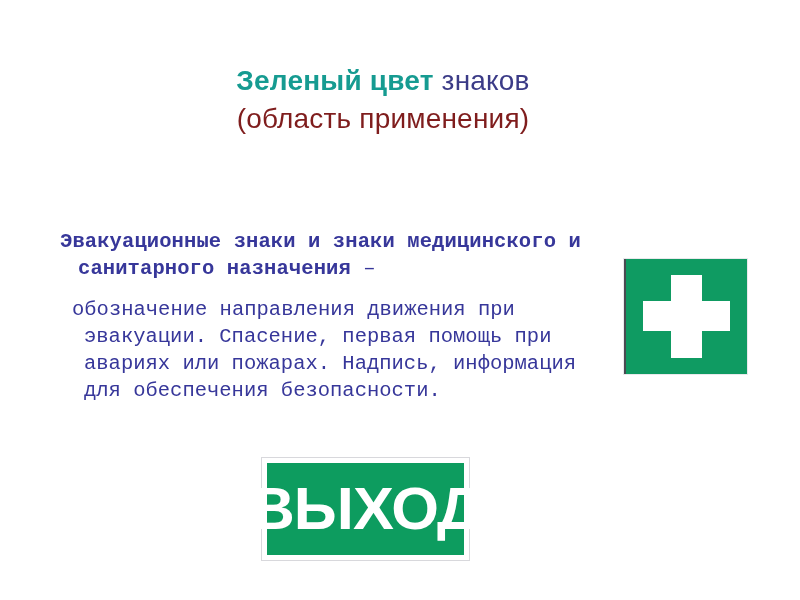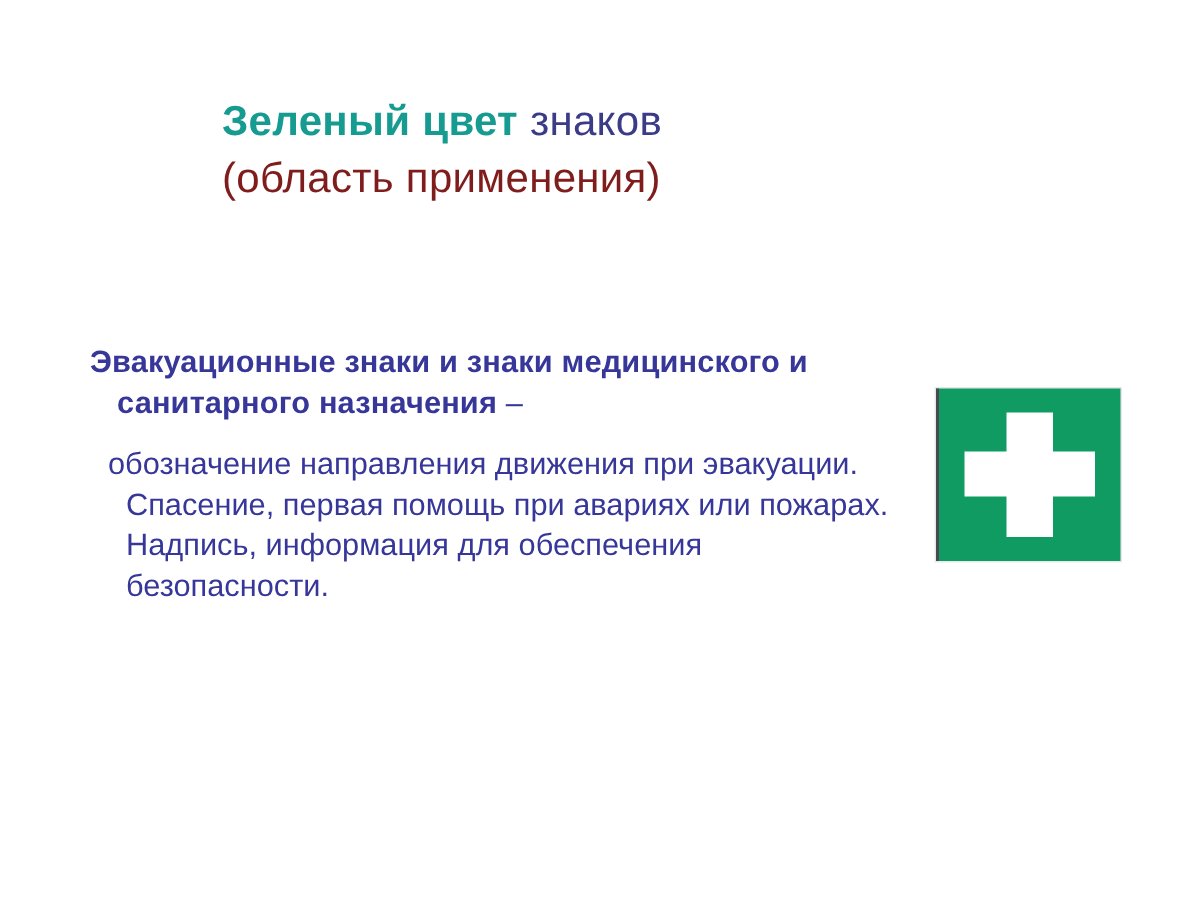--- a/index.html
+++ b/index.html
@@ -19,20 +19,21 @@
     height: 600px;
     background: #ffffff;
   }
 
   
   #title-block {
     position: absolute;
     left: 148px;
     top: 62px;
     width: 470px;
+    text-align: center;
   }
   .title-line {
     font-size: 28px;
     line-height: 38px;
     letter-spacing: 0.2px;
     white-space: nowrap;
   }
   .title-accent {
     color: #169b91;
     font-weight: bold;
@@ -53,20 +54,21 @@
     top: 228px;
     width: 545px;
   }
   .para {
     color: #37379a;
     font-size: 20.5px;
     line-height: 27px;
     text-indent: -18px;
     padding-left: 18px;
     margin: 0;
+    font-family: Liberation Mono, monospace;
   }
   .para-bold {
     font-weight: bold;
     letter-spacing: 0.1px;
   }
   .para-regular {
     font-weight: normal;
     margin-top: 14px;
     text-indent: -12px;
     padding-left: 24px;
@@ -152,14 +154,19 @@
   <div id="body-block">
     <p class="para para-bold"><span>Эвакуационные знаки и знаки медицинского и санитарного назначения</span><span class="dash"> –</span></p>
     <p class="para para-regular"> обозначение направления движения при эвакуации. Спасение, первая помощь при авариях или пожарах. Надпись, информация для обеспечения безопасности.</p>
   </div>
 
   <div id="first-aid-sign">
     <div id="first-aid-cross-v"></div>
     <div id="first-aid-cross-h"></div>
   </div>
 
+  <div id="exit-sign">
+    <div id="exit-sign-inner">
+      <span id="exit-sign-label">ВЫХОД</span>
+    </div>
+  </div>
 
 </div>
 
 </body></html>

